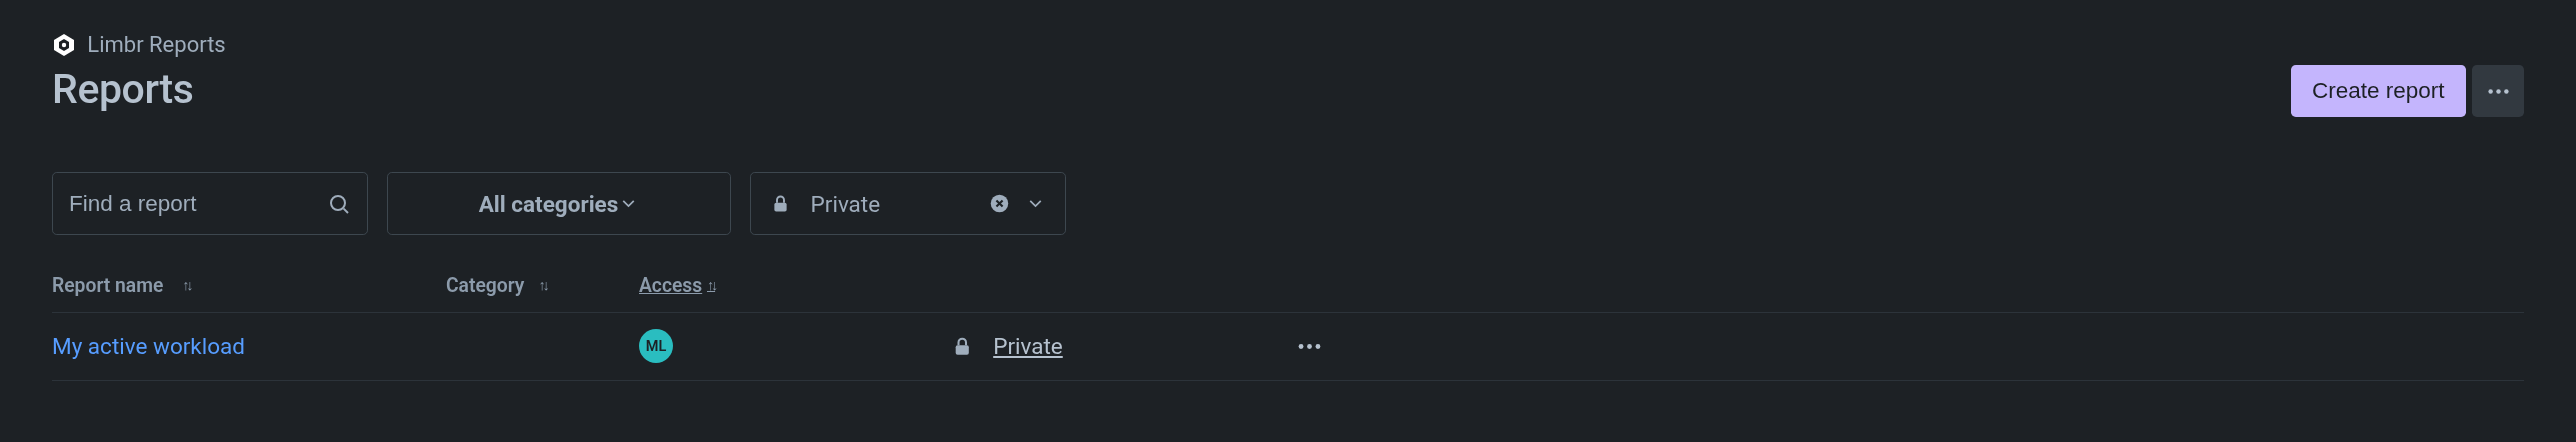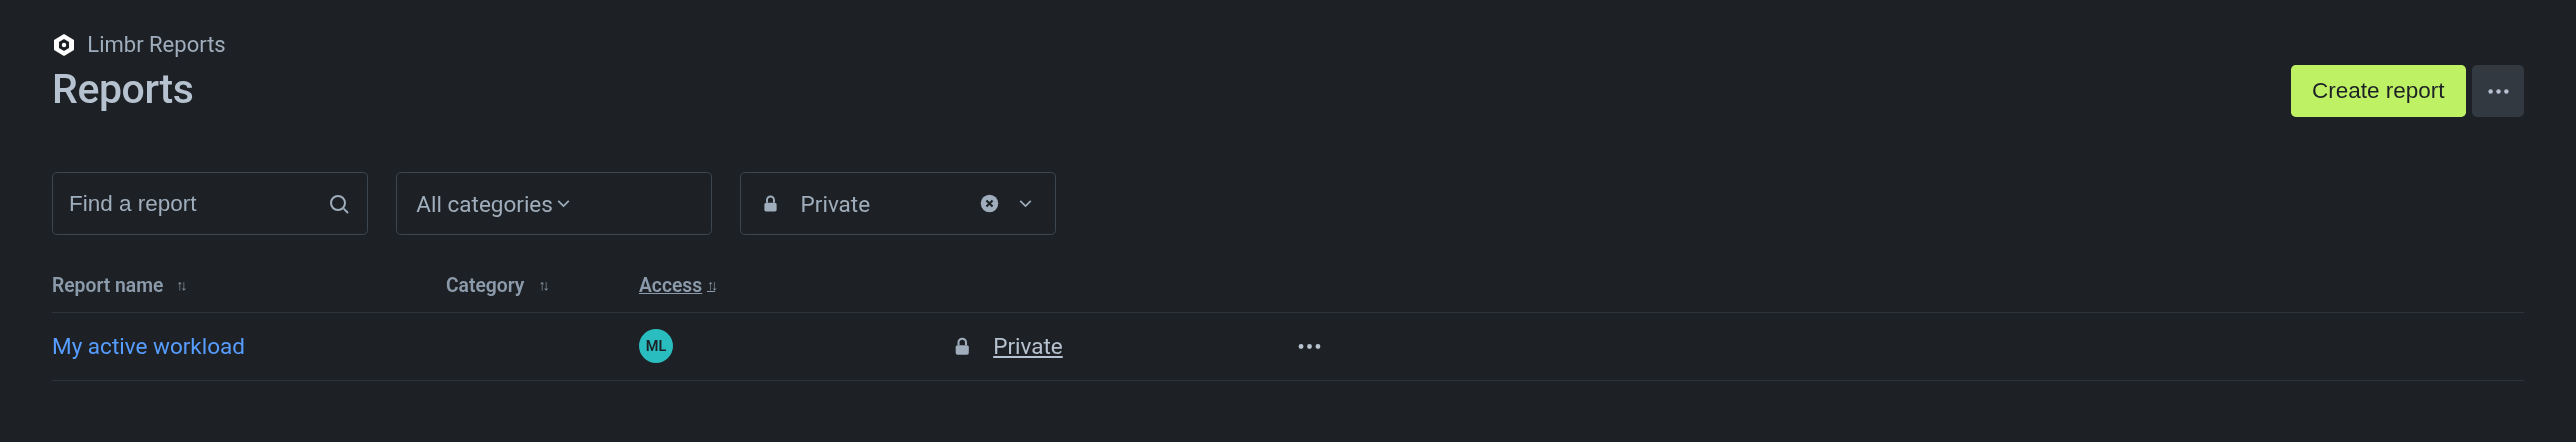--- a/index.html
+++ b/index.html
@@ -29,39 +29,39 @@
     margin-bottom: 55px;
   }
   .page-title {
     color: #b6c2cf;
     font-size: 41px;
     font-weight: 500;
     letter-spacing: -0.4px;
   }
   .header-actions { display: flex; align-items: center; gap: 6.4px; }
   .btn-primary {
-    background: #bef264;
+    background: #c4b5fd;
     color: #1d2125;
     border: none;
     border-radius: 4.8px;
     padding: 13px 21px;
     font-size: 22.5px;
     font-weight: 500;
     cursor: pointer;
   }
   .btn-icon {
     background: #323940;
     border: none;
     border-radius: 4.8px;
     width: 52px; height: 52px;
     display: inline-flex; align-items: center; justify-content: center;
     cursor: pointer;
     color: #b6c2cf;
   }
-  .filters-row { display: flex; gap: 28px; margin-bottom: 39px; }
+  .filters-row { display: flex; gap: 19px; margin-bottom: 39px; }
   .control {
     border: 1.6px solid #3d474f;
     background: transparent;
     border-radius: 4.8px;
     height: 63px;
     display: flex;
     align-items: center;
     color: #9fadbc;
     font-size: 22.5px;
   }
@@ -73,43 +73,44 @@
   .search input {
     background: transparent;
     border: none;
     outline: none;
     color: #b6c2cf;
     font-size: 22.5px;
     width: 100%;
   }
   .search input::placeholder { color: #9fadbc; }
   .select {
-    width: 316px;
+    width: 344px;
     padding: 0 19.3px;
-    justify-content: flex-start;
-    cursor: pointer;
+    justify-content: center;
+    cursor: pointer;
+    font-weight: bold;
   }
   .chip {
     width: 316px;
     padding: 0 19.3px;
     justify-content: space-between;
     cursor: pointer;
   }
   .chip-left { display: flex; align-items: center; gap: 19.3px; }
   .chip-right { display: flex; align-items: center; gap: 14.5px; }
   .table { width: 100%; }
   .thead {
     display: flex;
     border-bottom: 1.6px solid #2c333a;
     padding-bottom: 14.5px;
     color: #8c9bab;
     font-size: 19.3px;
     font-weight: 600;
   }
-  .col-name { width: 394px; display:flex; align-items:center; gap:13px;}
+  .col-name { width: 394px; display:flex; align-items:center; gap:19px;}
   .col-desc { flex: 1; }
   .col-category { width: 193px; display:flex; align-items:center; gap:14px;}
   .col-admins { width: 306px; }
   .col-access { width: 290px; display:flex; align-items:center; gap:4.8px;text-decoration:underline;}
   .col-actions { width: 89px; display:flex; justify-content:flex-end; }
   .trow {
     display: flex;
     align-items: center;
     border-bottom: 1.6px solid #2c333a;
     height: 68px;

